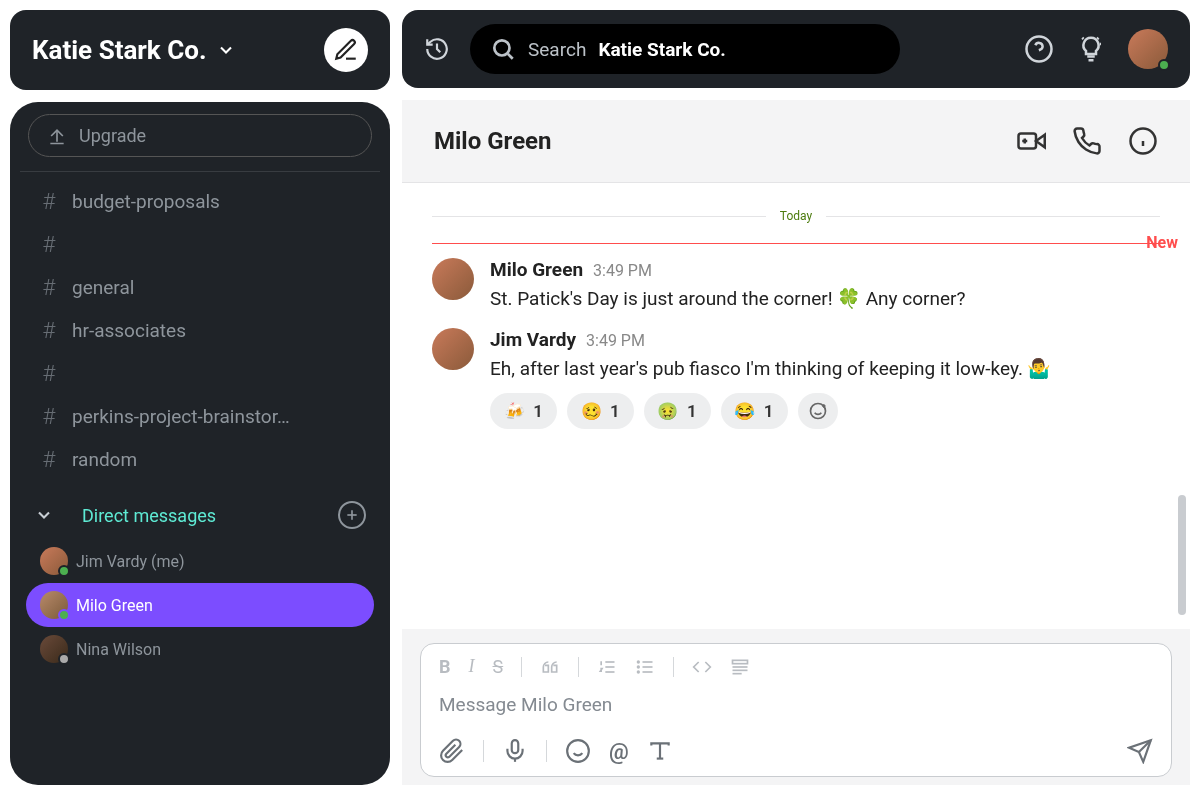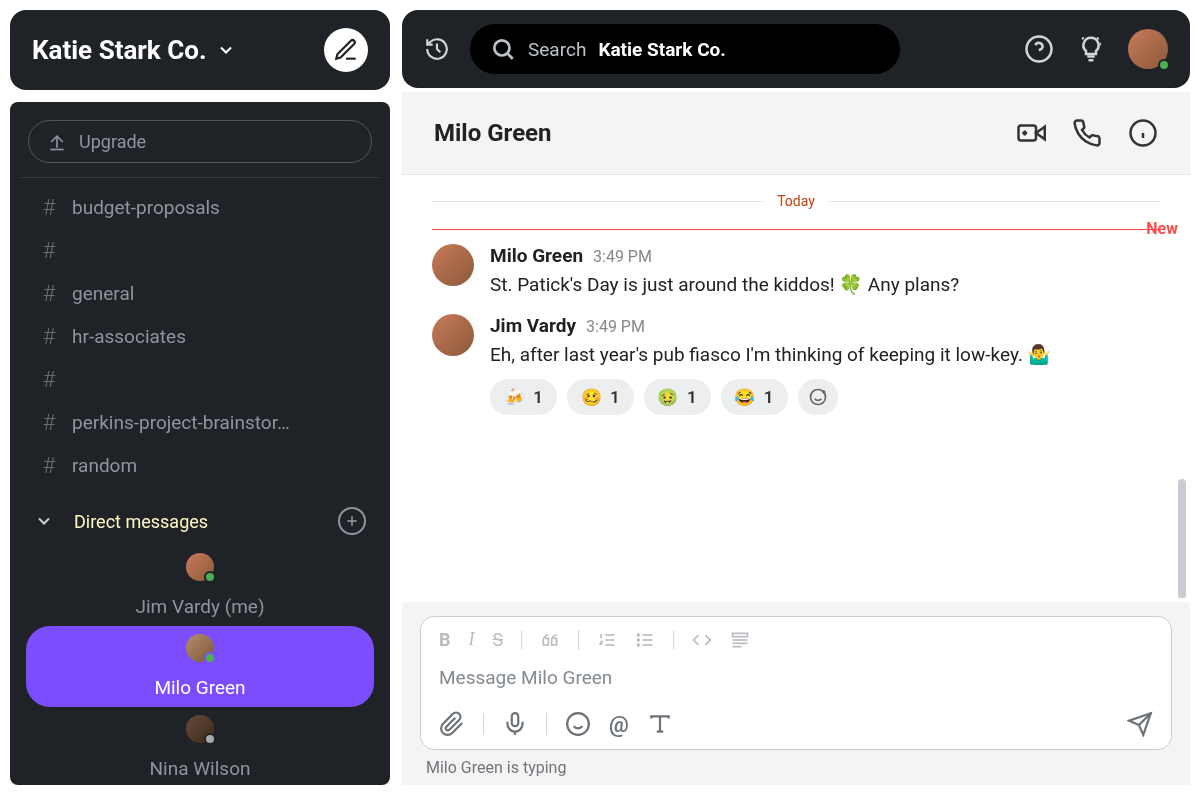--- a/index.html
+++ b/index.html
@@ -22,64 +22,64 @@
   padding: 18px 22px;
   display:flex; align-items:center; gap:14px;
 }
 .workspace-title { color:#fff; font-size:26px; font-weight:700; flex:1; display:flex; align-items:center; gap:10px; }
 .compose-btn {
   width:44px; height:44px; border-radius:50%; background:#fff; display:flex; align-items:center; justify-content:center; color:#222;
 }
 
 .sidebar {
   background:#1f2328;
-  border-radius:8px;
+  border-radius:28px;
   flex:1;
-  padding:14px 10px;
+  padding:8px 10px;
   overflow-y:auto;
   color:#a9b0b8;
 }
 .upgrade-btn {
   border:1px solid #555; border-radius:30px;
   padding:10px 18px; display:flex; align-items:center; gap:12px;
   color:#8e959c; font-size:18px; margin:4px 8px 14px;
 }
 .sidebar-divider { height:1px; background:#383c41; margin:4px 0 8px; }
 .channel-list { list-style:none; padding:0 6px; }
 .channel-item {
   display:flex; align-items:center; gap:14px;
   padding:9px 14px; border-radius:8px; font-size:19px; color:#8e959c;
 }
 .hash { font-size:22px; color:#676d74; width:18px; text-align:center; font-weight:300; }
 .section-header {
-  display:flex; align-items:center; gap:20px;
-  padding:20px 14px 10px; color:#fef9c3; font-size:18px;
+  display:flex; align-items:center; gap:28px;
+  padding:20px 14px 10px; color:#5eead4; font-size:18px;
 }
 .section-header .spacer { flex:1; }
 .plus-circle {
   width:28px; height:28px; border:2px solid #8e959c; border-radius:50%;
   display:flex; align-items:center; justify-content:center; color:#8e959c; font-size:18px;
 }
 .dm-list { list-style:none; padding:0 6px; }
 .dm-item {
-  display:flex; align-items:center; gap:14px;
-  padding:8px 14px; border-radius:24px; font-size:19px; color:#8e959c;flex-direction:column;
+  display:flex; align-items:center; gap:8px;
+  padding:8px 14px; border-radius:24px; font-size:16px; color:#8e959c;
 }
 .dm-item.active { background:#7c4dff; color:#fff; }
 .dm-avatar { width:28px; height:28px; border-radius:50%; background:linear-gradient(135deg,#c97a5a,#8a5a3a); position:relative; flex-shrink:0; }
 .dm-avatar.f2 { background:linear-gradient(135deg,#444,#222); }
 .dm-avatar.f3 { background:linear-gradient(135deg,#b98a6a,#7a5a3a); }
 .dm-avatar.f4 { background:linear-gradient(135deg,#6a4a3a,#3a2a1a); }
 .status-dot { position:absolute; right:-2px; bottom:-2px; width:12px; height:12px; border-radius:50%; border:2px solid #1f2328; }
 .status-online { background:#4caf50; }
 .status-offline { background:#aaa; border-color:#1f2328; }
 .dm-item.active .status-dot { border-color:#7c4dff; }
 
 
-.right-col { flex:1; display:flex; flex-direction:column; gap:4px; }
+.right-col { flex:1; display:flex; flex-direction:column; gap:12px; }
 .top-bar {
   background:#1f2328; border-radius:16px;
   padding:14px 22px; display:flex; align-items:center; gap:20px;
 }
 .search-wrap {
   flex:1; max-width:430px; background:#000; border-radius:30px;
   padding:12px 20px; display:flex; align-items:center; gap:12px; color:#bcc2c8; font-size:19px;
 }
 .search-wrap .bold { color:#fff; font-weight:700; }
 .top-icons { margin-left:auto; display:flex; align-items:center; gap:22px; color:#d0d5da; }
@@ -91,21 +91,21 @@
   padding:26px 32px; display:flex; align-items:center; gap:22px;
   border-bottom:1px solid #e4e4e6;
 }
 .conv-title { font-size:24px; font-weight:700; color:#222; flex:1; }
 .conv-actions { display:flex; align-items:center; gap:26px; color:#555; }
 
 .messages {
   flex:1; background:#fff; overflow-y:auto; position:relative; padding:0 0 6px 0;
 }
 .date-sep {
-  display:flex; align-items:center; gap:14px; padding:14px 30px 14px; color:#c2410c; font-size:14px;
+  display:flex; align-items:center; gap:14px; padding:14px 30px 14px; color:#4d7c0f; font-size:12px;
 }
 .date-sep::before, .date-sep::after { content:""; flex:1; height:1px; background:#e4e4e6; }
 .new-line { position:relative; height:1px; background:#ff4d4d; margin:6px 30px 10px; }
 .new-line::after {
   position:absolute; right:-18px; top:-10px; color:#ff4d4d; font-size:16px; font-weight:700;
   content: attr(data-label);
 }
 .msg { display:flex; gap:16px; padding:4px 30px 10px; }
 .msg-avatar { width:42px; height:42px; border-radius:50%; background:linear-gradient(135deg,#c97a5a,#8a5a3a); flex-shrink:0; }
 .msg-body { flex:1; font-size:19px; color:#222; }
@@ -302,21 +302,21 @@
       </div>
     <div class="new-line" data-label="New"></div>
 
     <div class="msg">
       <div class="msg-avatar"></div>
       <div class="msg-body">
         <div class="msg-head">
           <span class="msg-author">Milo Green</span>
           <span class="msg-time">3:49 PM</span>
         </div>
-        <div class="msg-text">St. Patick's Day is just around the kiddos! 🍀 Any plans?</div>
+        <div class="msg-text">St. Patick's Day is just around the corner! 🍀 Any corner?</div>
       </div>
     </div>
 
     <div class="msg">
       <div class="msg-avatar"></div>
       <div class="msg-body">
         <div class="msg-head">
           <span class="msg-author">Jim Vardy</span>
           <span class="msg-time">3:49 PM</span>
         </div>
@@ -416,15 +416,14 @@
             <line x1="9" y1="19" x2="15" y2="19"></line>
             <line x1="12" y1="5" x2="12" y2="19"></line>
           </svg>
         <span class="spacer"></span>
         <svg class="ico" viewBox="0 0 24 24" fill="none" stroke="#6b7177" stroke-width="2">
             <line x1="22" y1="2" x2="11" y2="13"></line>
             <polygon points="22 2 15 22 11 13 2 9 22 2"></polygon>
           </svg>
       </div>
     </div>
-    <div class="typing">Milo Green is typing</div>
   </div>
 </div>
 
 </body></html>

